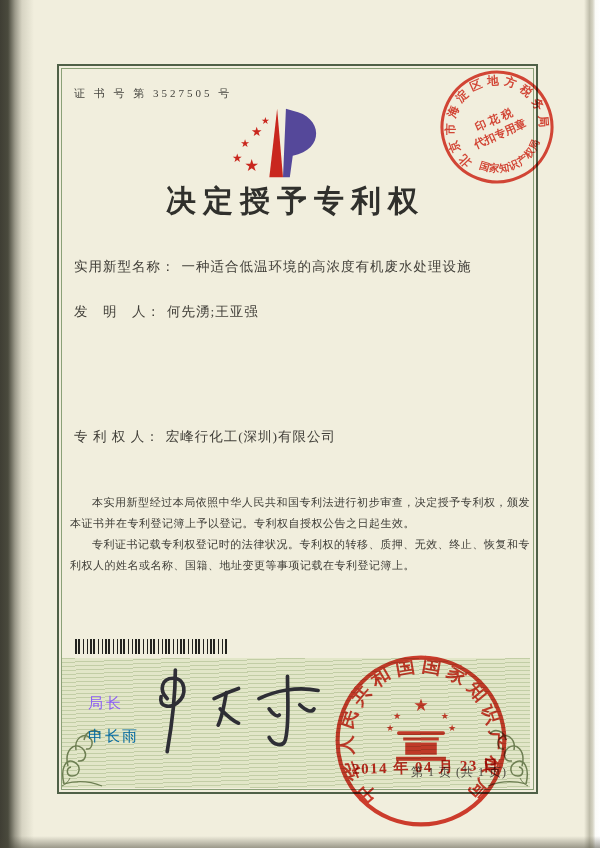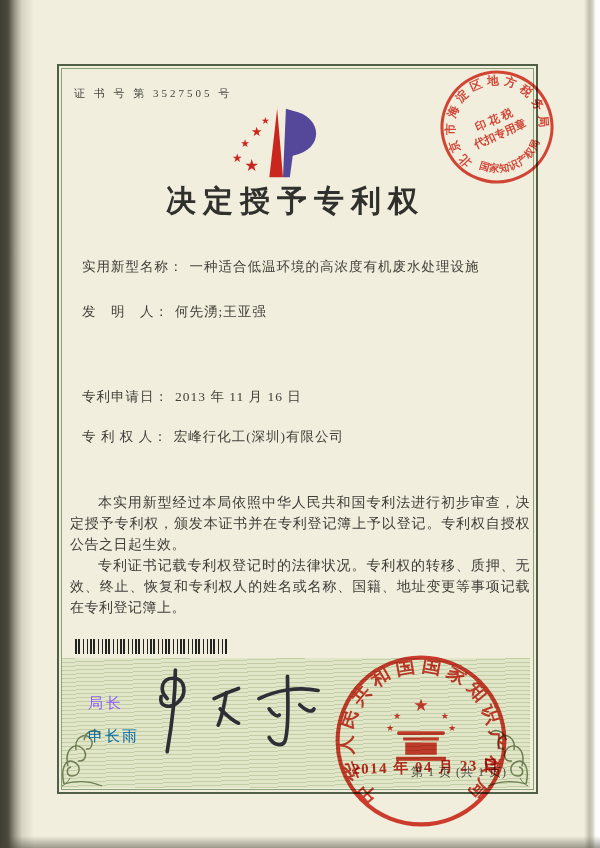--- a/index.html
+++ b/index.html
@@ -28,25 +28,25 @@
   .band{left:61px;top:658px;width:469px;height:130px;z-index:4;background-color:#e2e6c8;
         background-image:repeating-linear-gradient(178deg,rgba(120,148,85,.30) 0 1px,rgba(0,0,0,0) 1px 4px);}
 
   .cert-no{left:74px;top:86px;font-size:11px;letter-spacing:3px;color:#45443f;z-index:8;}
   .ghost{left:205px;top:90px;font-size:17px;font-weight:700;letter-spacing:2px;
          color:rgba(90,100,150,.13);filter:blur(.6px);z-index:6;}
   .logo{left:224px;top:103px;width:118px;height:80px;z-index:8;}
   .title{left:57px;top:181px;width:477px;text-align:center;font-size:30px;font-weight:700;
          letter-spacing:7px;color:#30302c;z-index:8;}
 
-  .frow{left:74px;width:462px;font-size:13.5px;color:#413f39;letter-spacing:1px;z-index:8;margin-left:8px;}
+  .frow{left:74px;width:462px;font-size:13.5px;color:#413f39;letter-spacing:1px;z-index:8;}
   .fr0{top:258px;} .fr1{top:303px;} .fr2{top:347px;} .fr3{top:388px;} .fr4{top:428px;} .fr5{top:464px;}
   .flabel{margin-right:6px;}
 
-  .paras{left:70px;top:492px;width:460px;font-size:14px;line-height:21px;text-align:justify;
+  .paras{left:70px;top:492px;width:460px;font-size:11px;line-height:21px;text-align:justify;
          color:#3e3d37;z-index:8;}
   .paras p{margin:0;text-indent:2em;letter-spacing:.5px;}
 
   .barcode{left:75px;top:639px;width:152px;height:15px;z-index:8;
         background:repeating-linear-gradient(90deg,#23231f 0 2px,#efecdb 2px 3px,#23231f 3px 5px,
                    #efecdb 5px 8px,#23231f 8px 9px,#efecdb 9px 12px,#23231f 12px 13px,#efecdb 13px 15px);}
 
   .signer-title{left:88px;top:694px;font-size:15px;letter-spacing:3px;color:#8b5cf6;z-index:9;}
   .signer-name{left:88px;top:727px;font-size:15px;letter-spacing:2px;color:#0369a1;z-index:9;}
   .sig{left:138px;top:664px;width:195px;height:104px;z-index:9;}
@@ -106,23 +106,20 @@
   </svg>
 
   <div class="abs title">决定授予专利权</div>
 
   <div class="abs frow fr0">
     <span class="flabel">实用新型名称：</span><span class="fvalue">一种适合低温环境的高浓度有机废水处理设施</span>
   </div>
   <div class="abs frow fr1">
     <span class="flabel">发　明　人：</span><span class="fvalue">何先湧;王亚强</span>
   </div>
-  <div class="abs frow fr3">
-    <span class="flabel">专利申请日：</span><span class="fvalue">2013 年 11 月 16 日</span>
-  </div>
   <div class="abs frow fr4">
     <span class="flabel">专 利 权 人：</span><span class="fvalue">宏峰行化工(深圳)有限公司</span>
   </div>
 
   <div class="abs paras">
     <p>本实用新型经过本局依照中华人民共和国专利法进行初步审查，决定授予专利权，颁发本证书并在专利登记簿上予以登记。专利权自授权公告之日起生效。</p>
     <p>专利证书记载专利权登记时的法律状况。专利权的转移、质押、无效、终止、恢复和专利权人的姓名或名称、国籍、地址变更等事项记载在专利登记簿上。</p>
   </div>
 
   <div class="abs barcode"></div>

